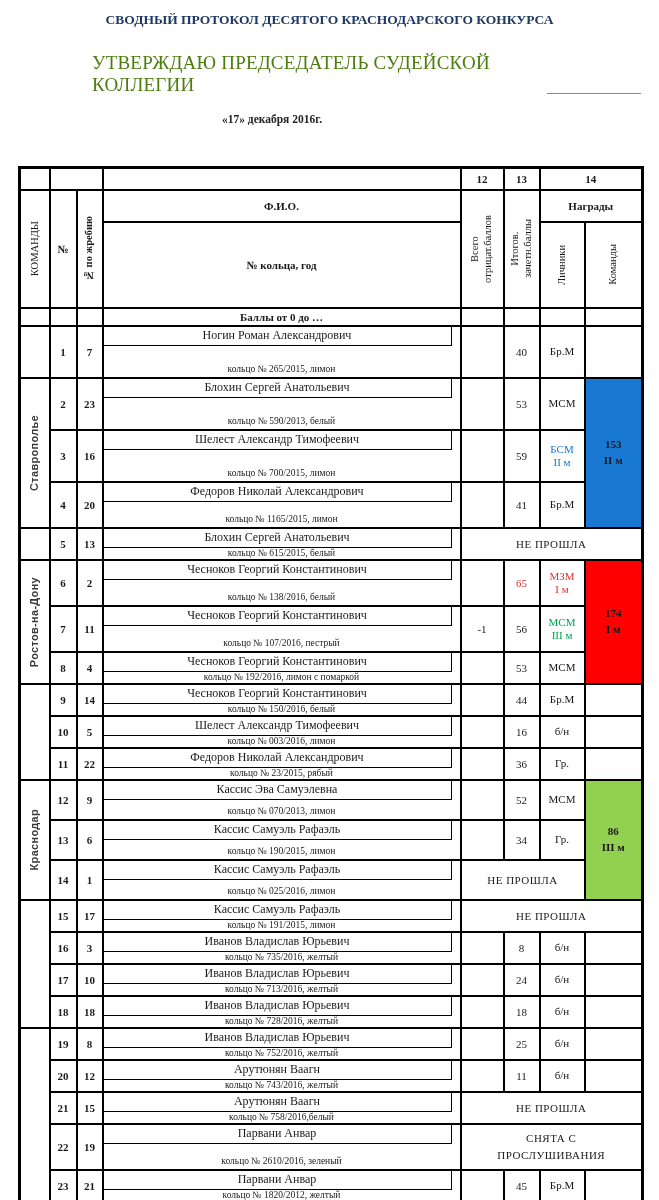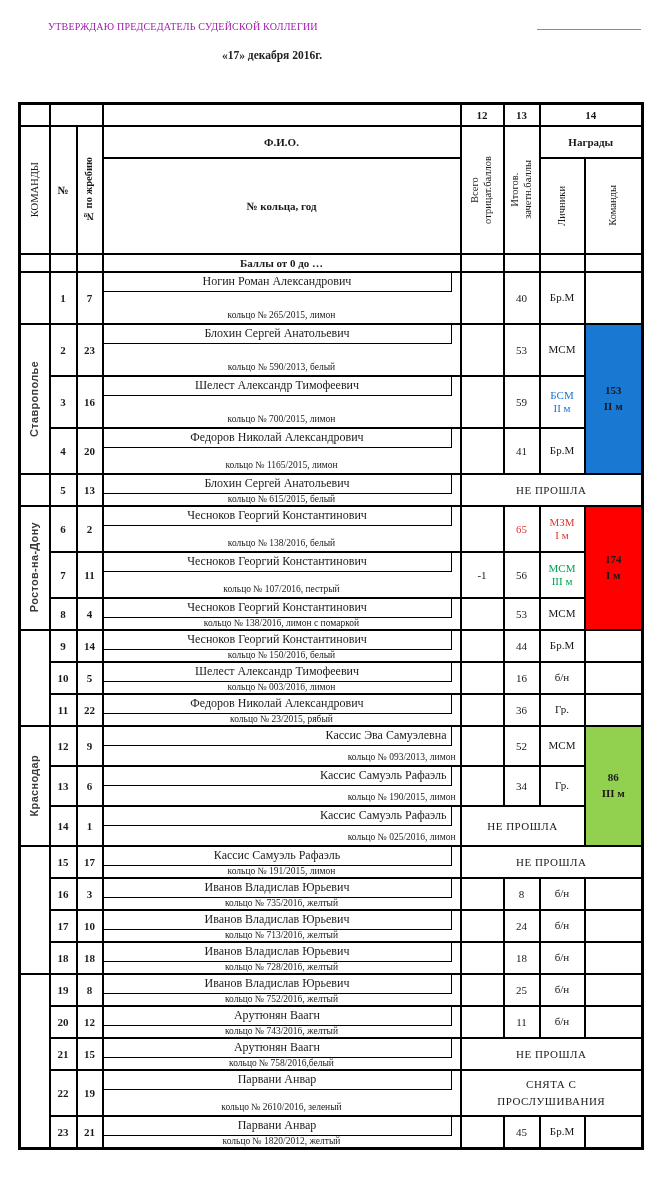--- a/index.html
+++ b/index.html
@@ -6,68 +6,69 @@
     --title-color:#1F3864; --team-blue:#1878D2; --team-red:#FF0000; --team-green:#92D050;
     --award-blue:#1878D2; --award-red:#DC3832; --award-green:#00A550;
   }
   html,body{margin:0;padding:0;}
   body{
     width:659px;height:1200px;background:#fff;position:relative;
     font-family:"Liberation Serif","DejaVu Serif",serif;color:#1a1a1a;
   }
   .doc-title{margin-top:9px;text-align:center;font-weight:bold;font-size:13.5px;line-height:1.65;color:var(--title-color);}
   .approve-row{display:flex;justify-content:space-between;align-items:flex-end;margin:21px 18px 0 48px;}
-  .approve-text{font-size:10px;letter-spacing:.2px;color:#a21caf;}
+  .approve-text{font-size:19px;letter-spacing:.2px;color:#4d7c0f;margin-left:44px;}
   .sig-line{width:104px;border-bottom:1.5px solid #8a8a8a;height:1px;margin-bottom:2px;}
   .date-line{margin-top:17px;text-align:center;padding-right:115px;box-sizing:border-box;font-weight:bold;font-size:11.5px;color:#222;}
 
   table.protocol{margin:41px 0 0 18px;width:623px;border-collapse:collapse;table-layout:fixed;}
   table.protocol td{border:2px solid #000;padding:0;vertical-align:middle;text-align:center;font-size:11px;overflow:hidden;}
   table.protocol{border:3px solid #000000;}
 
   
   tr.hdr-top{height:22px;}
   tr.hdr-mid{height:32px;}
-  tr.hdr-bot{height:96px;}
+  tr.hdr-bot{height:86px;}
   .colnum{font-weight:bold;font-size:12.5px;}
   .hdr-fio{font-weight:bold;font-size:12px;}
   .hdr-ring{font-weight:bold;font-size:11px;}
   .hdr-awards{font-weight:bold;font-size:12px;vertical-align:bottom;padding-bottom:2px;}
   .vert{writing-mode:vertical-rl;transform:rotate(180deg);margin:0 auto;font-size:10.5px;line-height:1.15;white-space:nowrap;}
   .vert2{writing-mode:vertical-rl;transform:rotate(180deg);margin:0 auto;font-size:10.5px;line-height:1.2;}
   .vert2 span{display:block;white-space:nowrap;}
   .hdr-draw{font-weight:bold;}
   .team-vert{font-family:"Liberation Sans","DejaVu Sans",sans-serif;font-weight:bold;font-size:11px;color:#3a3a3a;letter-spacing:.3px;}
 
   
   tr.r-scale{height:18px;}
   .scale-cell{font-weight:bold;font-size:11px;}
 
   
   tr.r-xl{height:52px;} tr.r-lg{height:46px;} tr.r-md{height:40px;} tr.r-sm{height:32px;}
   td.fio-cell{vertical-align:top;text-align:left;}
   .fio-flex{display:flex;flex-direction:column;justify-content:space-between;}
-  tr.r-xl .fio-flex{height:50px;} tr.r-lg .fio-flex{height:44px;} tr.r-md .fio-flex{height:38px;text-align:right;} tr.r-sm .fio-flex{height:30px;}
+  tr.r-xl .fio-flex{height:50px;} tr.r-lg .fio-flex{height:44px;} tr.r-md .fio-flex{height:38px;} tr.r-sm .fio-flex{height:30px;}
   .name-box{border-bottom:1.5px solid #000;border-right:1.5px solid #000;width:calc(100% - 8px);box-sizing:border-box;
             padding:1px 4px 2px;font-size:12px;line-height:1.25;white-space:nowrap;}
   .ring{padding:0 4px 1px;font-size:9.5px;line-height:1.2;white-space:nowrap;}
   td.numcell{font-weight:bold;font-size:11.5px;}
   td.score{font-size:15px;}
   td.neg{font-size:13px;}
   td.award{font-size:13.5px;line-height:1.15;}
   td.status-cell{font-size:14.5px;letter-spacing:.5px;}
   .status-wrap{max-width:160px;margin:0 auto;line-height:1.5;}
   td.team-result{font-weight:bold;font-size:14px;line-height:1.4;}
   .t-blue{color:var(--award-blue);} .t-red{color:var(--award-red);} .t-green{color:var(--award-green);}
   .bg-blue{background:var(--team-blue);} .bg-red{background:var(--team-red);} .bg-green{background:var(--team-green);}
 </style>
 </head>
 <body>
 
 <div class="doc-title">
+  <div>СВОДНЫЙ ПРОТОКОЛ ДЕСЯТОГО КРАСНОДАРСКОГО КОНКУРСА</div>
 </div>
 
 <div class="approve-row">
   <span class="approve-text">УТВЕРЖДАЮ ПРЕДСЕДАТЕЛЬ СУДЕЙСКОЙ КОЛЛЕГИИ</span>
   <span class="sig-line"></span>
 </div>
 
 <div class="date-line">«17» декабря 2016г.</div>
 
 <table class="protocol">
@@ -256,21 +257,21 @@
           <div>III м</div>
         </td>
   </tr>
 
   <tr class="r-sm">
     <td class="numcell">8</td>
     <td class="numcell">4</td>
     <td class="fio-cell">
           <div class="fio-flex">
       <div class="name-box">Чесноков Георгий Константинович</div>
-      <div class="ring">кольцо № 138/2016, лимон с помаркой</div>
+      <div class="ring">кольцо № 192/2016, лимон с помаркой</div>
           </div>
         </td>
     <td class="neg"></td>
     <td class="score">53</td>
     <td class="award">МСМ</td>
   </tr>
 
   <tr class="r-sm">
     <td rowspan="3"></td>
     <td class="numcell">9</td>
@@ -317,21 +318,21 @@
 
   <tr class="r-md">
     <td rowspan="3">
           <div class="vert team-vert">Краснодар</div>
         </td>
     <td class="numcell">12</td>
     <td class="numcell">9</td>
     <td class="fio-cell">
           <div class="fio-flex">
       <div class="name-box">Кассис Эва Самуэлевна</div>
-      <div class="ring">кольцо № 093/2013, лимон</div>
+      <div class="ring">кольцо № 070/2013, лимон</div>
           </div>
         </td>
     <td class="neg"></td>
     <td class="score">52</td>
     <td class="award">МСМ</td>
     <td rowspan="3" class="team-result bg-green">
       <div>86</div>
       <div>III м</div>
         </td>
   </tr>

